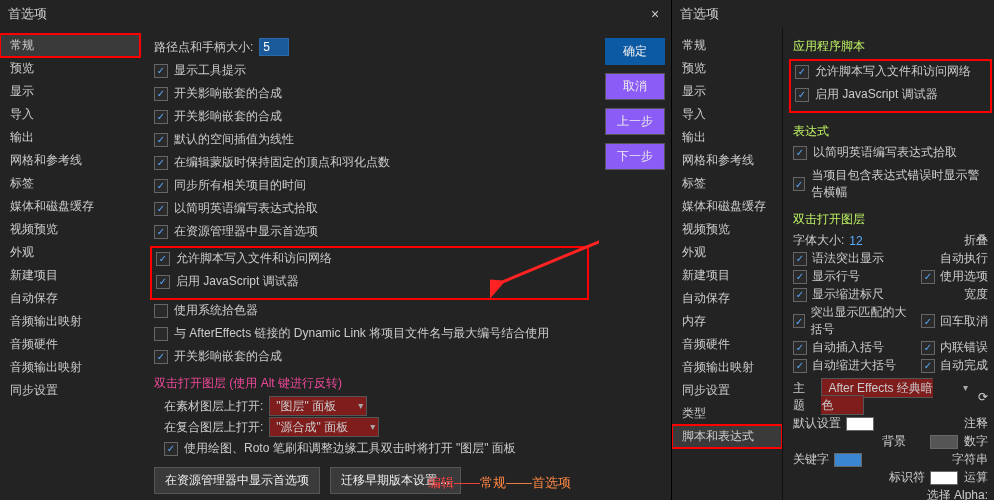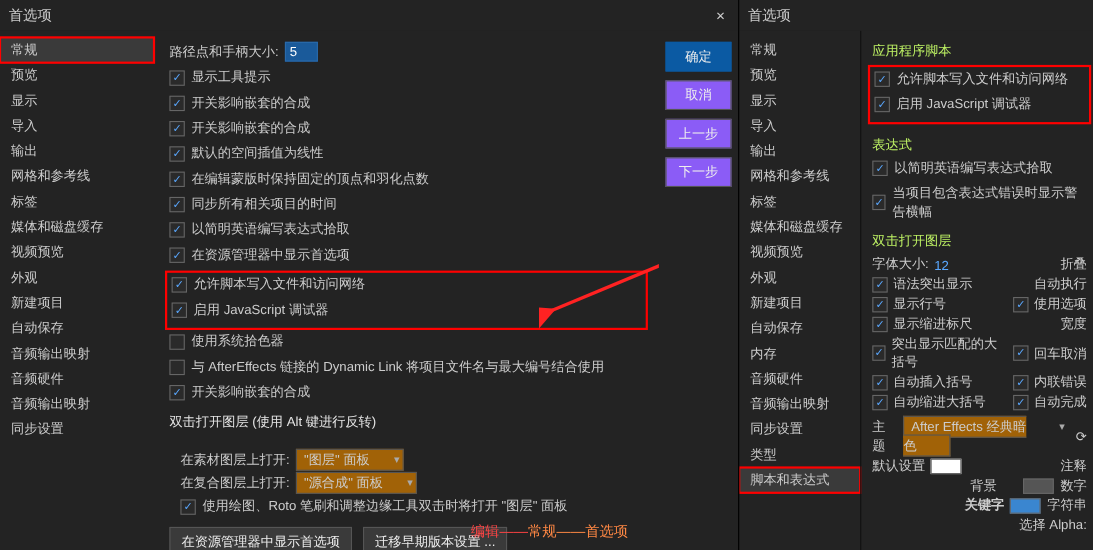--- a/index.html
+++ b/index.html
@@ -17,23 +17,23 @@
 .content { flex: 1; padding: 10px 14px; overflow: hidden; position: relative; }
 .buttons-col { width: 72px; padding: 10px 6px; display: flex; flex-direction: column; gap: 8px; }
 .btn { background: #8b5cf6; border: 1px solid #555; color: #eee; padding: 4px 0; text-align: center; cursor: pointer; font-size: 12px; }
 .btn.primary { background: #0b5aa3; border-color: #0b5aa3; }
 .row { display: flex; align-items: center; gap: 6px; margin-bottom: 6px; }
 .check { display: flex; align-items: center; gap: 6px; margin-bottom: 6px; cursor: pointer; }
 .cb { width: 14px; height: 14px; border: 1px solid #666; display: inline-flex; align-items: center; justify-content: center; font-size: 10px; color: #5aa8ff; background: #2a2a2a; }
 .cb.checked::before { content: "✓"; }
 input.num { width: 30px; background: #1a5a9a; border: 1px solid #2a6aaa; color: #fff; padding: 1px 3px; font-size: 12px; }
 .sec { margin-top: 10px; }
-.sec-title { color: #e5e5e5; margin-bottom: 18px; }
+.sec-title { color: #ec4899; margin-bottom: 6px; }
 .subrow { display: flex; align-items: flex-end; gap: 6px; margin: 4px 0 4px 10px; }
-select, .select-like { background: #a16207; border: 1px solid #555; color: #ccc; padding: 2px 30px 2px 6px; font-size: 12px; appearance: none; position: relative; }
+select, .select-like { background: #7f1d1d; border: 1px solid #555; color: #ccc; padding: 2px 30px 2px 6px; font-size: 12px; appearance: none; position: relative; }
 .select-wrap { position: relative; display: inline-block; }
 .select-wrap::after { content: "▾"; position: absolute; right: 4px; top: 2px; color: #aaa; font-size: 10px; pointer-events: none; }
 .bottom-btns { display: flex; gap: 10px; margin-top: 10px; }
 .btn2 { background: #3a3a3a; border: 1px solid #555; color: #eee; padding: 4px 10px; cursor: pointer; font-size: 12px; }
 .note { color: #ff4444; position: absolute; bottom: 8px; right: 100px; font-size: 13px; }
 .note span.s1 { color: #ff8844; }
 .note span.s2 { color: #ff4444; }
 .arrow-svg { position: absolute; top: 200px; left: 350px; pointer-events: none; }
 .right-content { flex: 1; padding: 10px 6px 10px 10px; overflow: hidden; }
 .rgroup { margin-bottom: 10px; }
@@ -322,26 +322,35 @@
         <div class="half-row">
             <div class="l" style="justify-content:flex-end;gap:24px;">
               <span>背景</span>
               <span class="swatch gray"></span>
             </div>
             <div class="r">
               <span>数字</span>
             </div>
           </div>
         <div class="half-row">
-            <div class="l" style="justify-content:flex-end;font-weight:bold;">
+            <div class="l" style="">
               <span>关键字</span>
               <span class="swatch blue"></span>
             </div>
             <div class="r">
               <span>字符串</span>
+            </div>
+          </div>
+        <div class="half-row">
+            <div class="l" style="justify-content:flex-end;">
+              <span>标识符</span>
+              <span class="swatch white"></span>
+            </div>
+            <div class="r">
+              <span>运算</span>
             </div>
           </div>
         <div class="half-row" style="justify-content:flex-end;">
             <span>选择 Alpha:</span>
           </div>
       </div>
     </div>
   </div>
 </div>
 

